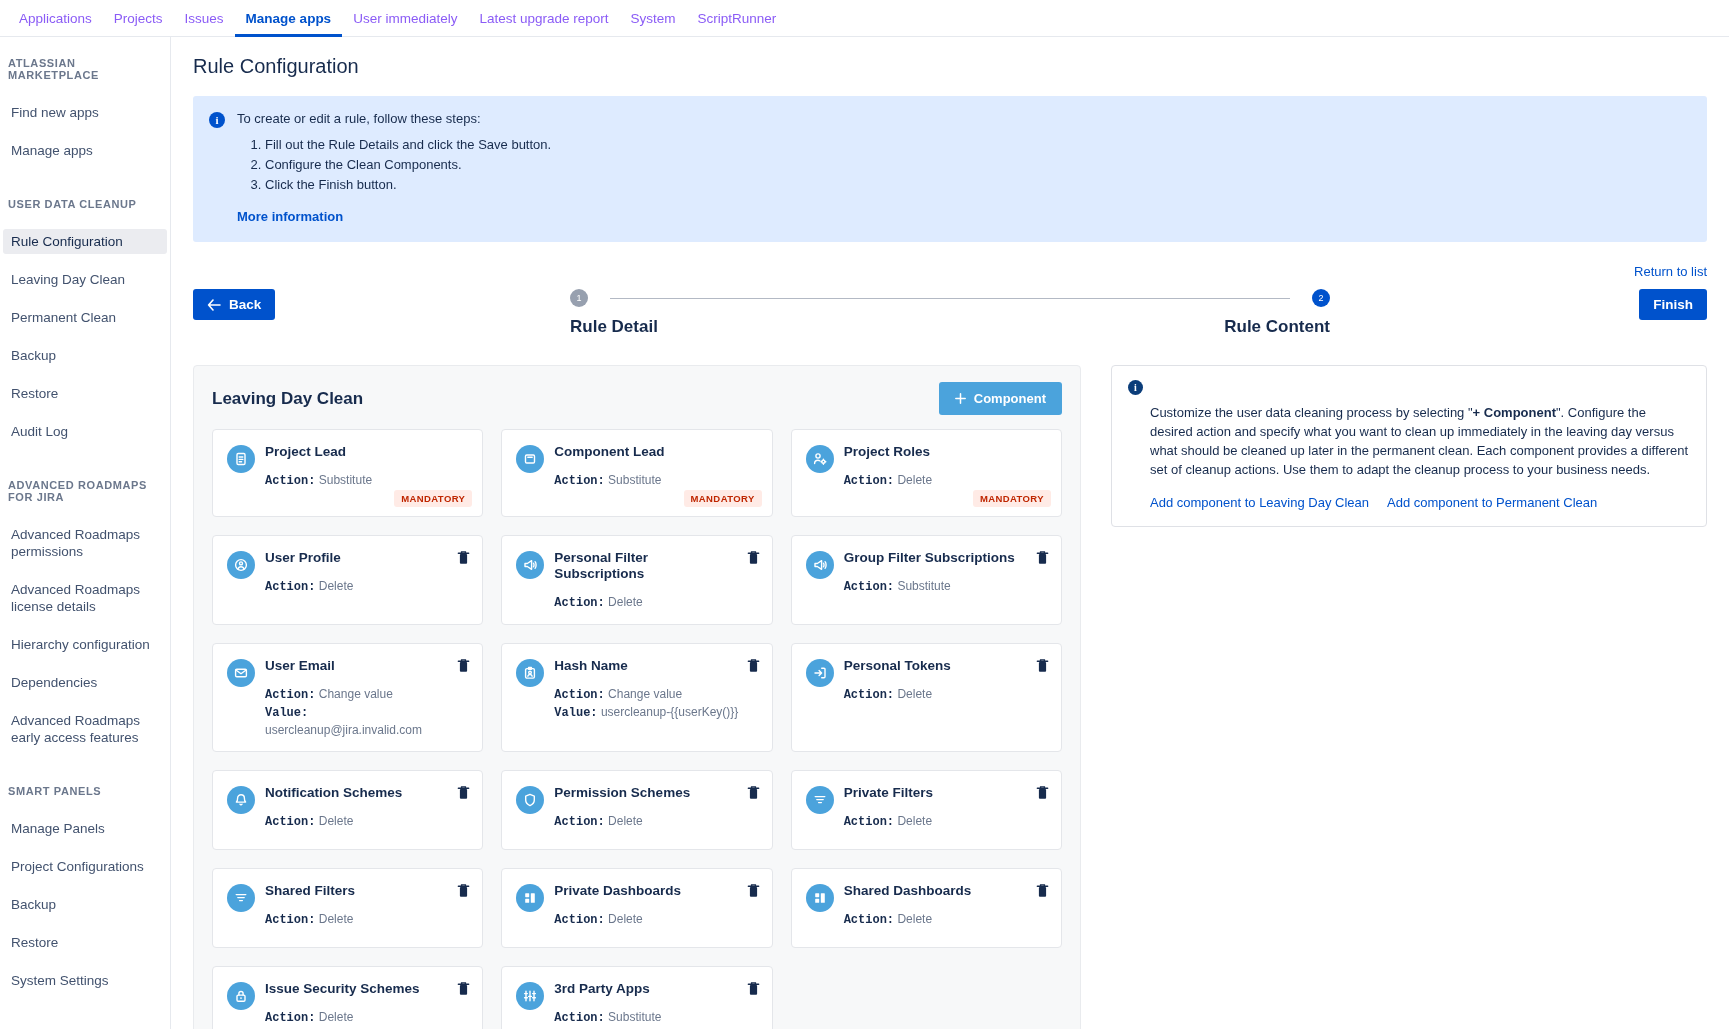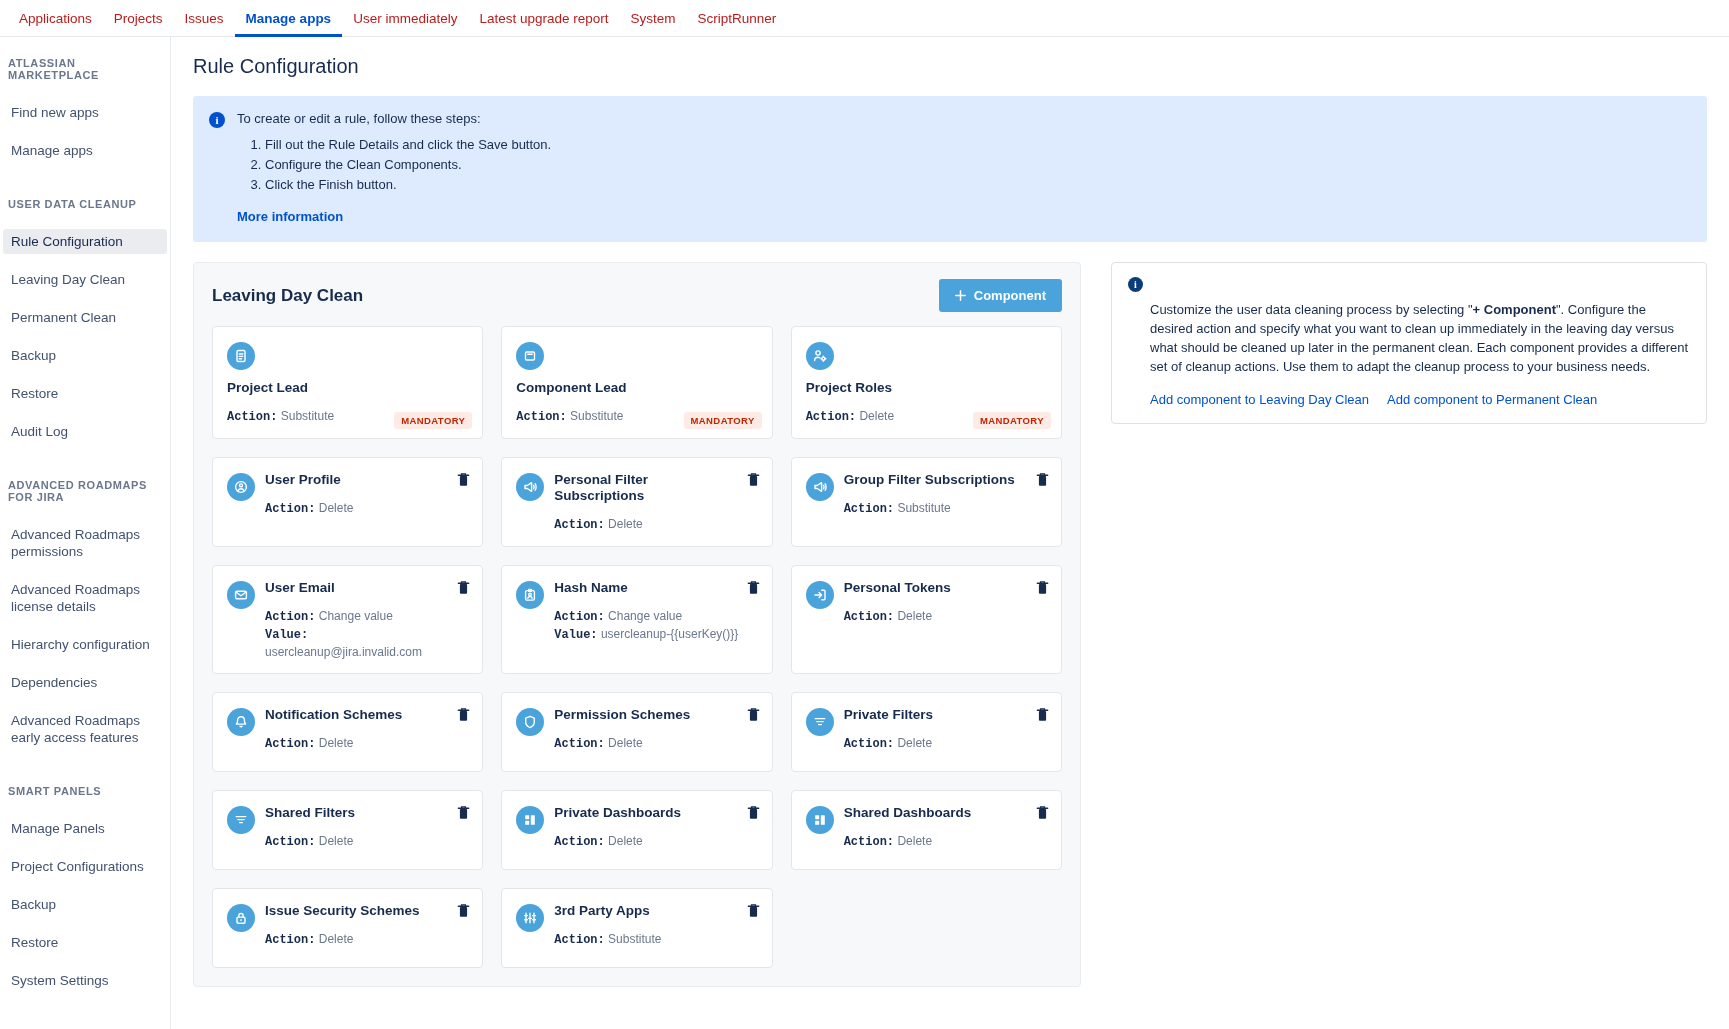--- a/index.html
+++ b/index.html
@@ -17,21 +17,21 @@
     height: 37px;
     display: flex;
     align-items: center;
     padding-left: 8px;
     gap: 0px;
     border-bottom: 1px solid #e6e9ee;
     background: #fff;
   }
   .topnav-item {
     font-size: 13.5px;
-    color: #b91c1c;
+    color: #8b5cf6;
     padding: 9px 11px;
     height: 37px;
     line-height: 19px;
     cursor: pointer;
     white-space: nowrap;
   }
   .topnav-item.active {
     color: #0052CC;
     font-weight: bold;
     box-shadow: inset 0 -3px 0 0 #0052CC;
@@ -270,21 +270,21 @@
     position: absolute;
     right: 10px; bottom: 9px;
     background: #FFEBE6;
     color: #BF2600;
     font-size: 9.5px;
     font-weight: bold;
     letter-spacing: .4px;
     padding: 3px 7px;
     border-radius: 3px;
   }
-  .card.mandatory { min-height: 88px; flex-direction: column; }
+  .card.mandatory { min-height: 88px; }
 
   
   .rc-panel {
     background: #fff;
     border: 1px solid #dfe1e6;
     border-radius: 4px;
     padding: 14px 16px 16px 16px;
   }
   .rc-icon {
     width: 15px; height: 15px;
@@ -366,21 +366,50 @@
         <div>To create or edit a rule, follow these steps:</div>
         <ol id="banner-steps">
             <li>Fill out the Rule Details and click the Save button.</li>
             <li>Configure the Clean Components.</li>
             <li>Click the Finish button.</li>
           </ol>
         <span class="banner-link">More information</span>
       </div>
     </div>
 
-
+    <div class="return-row">
+      <span class="return-link">Return to list</span>
+    </div>
+
+    <div class="step-row">
+      <button class="btn btn-back">
+        <span style="line-height:0">
+          <svg width="14" height="12" viewBox="0 0 14 12">
+              <path d="M6 1 L1.6 6 L6 11 M1.6 6 L13 6" stroke="#fff" stroke-width="1.6" fill="none" stroke-linecap="round" stroke-linejoin="round"></path>
+            </svg>
+        </span>
+        <span>Back</span>
+      </button>
+
+      <div class="stepper">
+        <div class="stepper-inner">
+          <div class="steps-line"></div>
+          <div class="steps-dots" id="stepper-dots">
+              <div class="dot inactive">1</div>
+              <div class="dot active">2</div>
+            </div>
+          <div class="steps-labels" id="stepper-labels">
+              <div class="step-label">Rule Detail</div>
+              <div class="step-label">Rule Content</div>
+            </div>
+        </div>
+      </div>
+
+      <button class="btn btn-finish" style="position:absolute; right:0; top:0;">Finish</button>
+    </div>
 
     <div class="cols">
 
       <div class="col-left">
 
         <div class="section">
           <div class="section-head">
             <div class="section-title">Leaving Day Clean</div>
             <button class="btn-comp blue">
               <span style="line-height:0">

